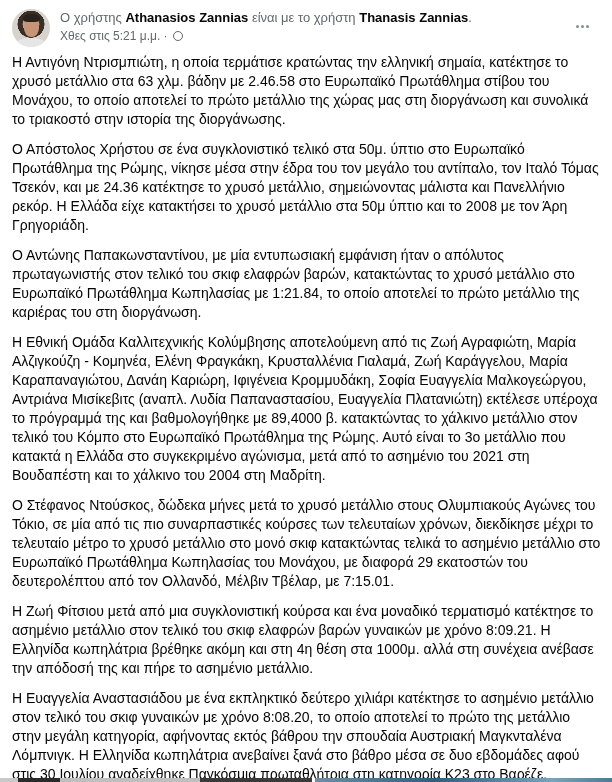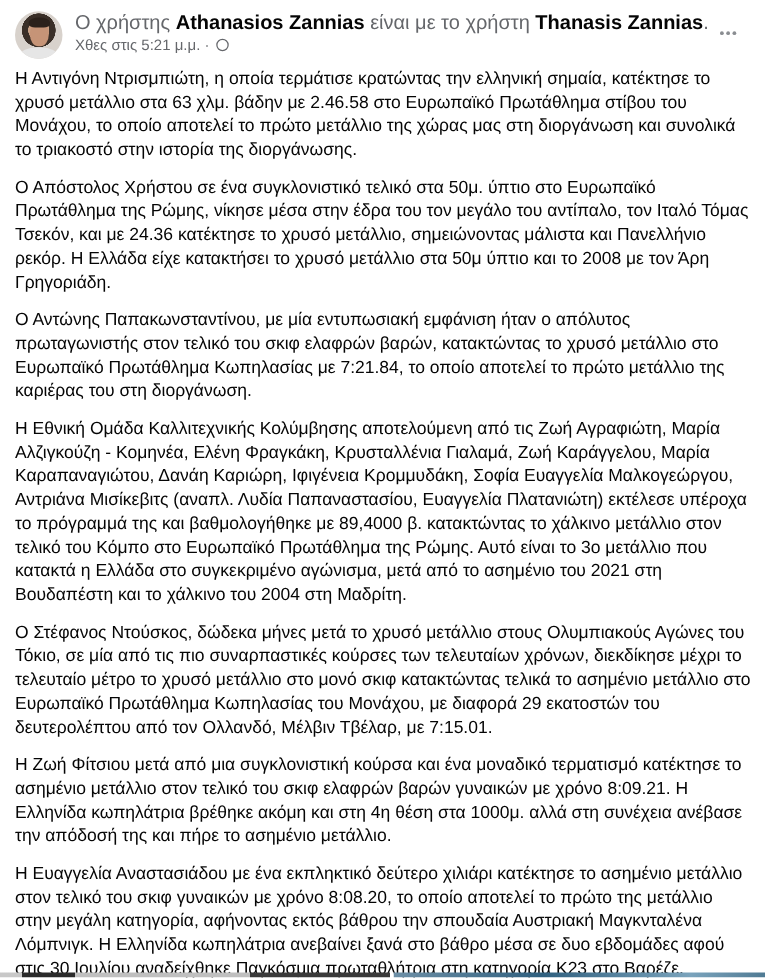--- a/index.html
+++ b/index.html
@@ -8,21 +8,21 @@
   .header { position: absolute; left: 12px; top: 7px; width: 588px; height: 40px; }
   .avatar { position: absolute; left: 0; top: 2px; width: 38px; height: 38px; border-radius: 50%;
             background: radial-gradient(circle at 50% 40%, #c8a085 0 28%, #3a2f28 29% 45%, #d8d2cc 46% 100%);
             overflow: hidden; }
   .avatar .face { position:absolute; left: 12px; top: 8px; width: 15px; height: 20px; border-radius: 45%;
             background: #c69477; }
   .avatar .hair { position:absolute; left: 11px; top: 5px; width: 17px; height: 8px; border-radius: 50% 50% 30% 30%;
             background: #2b211b; }
   .avatar .shirt { position:absolute; left: 4px; top: 29px; width: 30px; height: 14px; border-radius: 45% 45% 0 0;
             background: #e6e6e6; }
-  .title-line { position: absolute; left: 48px; top: 3px; font-size: 16px; color: #65676b; white-space: nowrap; }
+  .title-line { position: absolute; left: 48px; top: 3px; font-size: 13px; color: #65676b; white-space: nowrap; }
   .title-line b { color: #050505; font-weight: bold; }
   .meta-line { position: absolute; left: 48px; top: 22px; font-size: 12px; color: #65676b; white-space: nowrap; }
   .globe { display: inline-block; width: 10px; height: 10px; border: 1.5px solid #65676b; border-radius: 50%;
            vertical-align: -1px; margin-left: 2px; box-sizing: border-box; position: relative; }
   .more { position: absolute; right: 6px; top: 13px; width: 24px; height: 12px; cursor: pointer;
           display: flex; justify-content: center; align-items: center; gap: 2px; }
   .more span { width: 3px; height: 3px; border-radius: 50%; background: #8a8d91; display: block; }
   .content { position: absolute; left: 12px; top: 53px; width: 590px; font-size: 14px; line-height: 19px; color: #050505; }
   .content p { margin: 0 0 11px 0; }
   .media { position: absolute; left: 0; top: 778px; width: 612px; height: 4px; display: flex; }
@@ -48,21 +48,21 @@
   <div class="more">
     <span></span>
     <span></span>
     <span></span>
   </div>
 </div>
 
 <div class="content">
   <p>Η Αντιγόνη Ντρισμπιώτη, η οποία τερμάτισε κρατώντας την ελληνική σημαία, κατέκτησε το χρυσό μετάλλιο στα 63 χλμ. βάδην με 2.46.58 στο Ευρωπαϊκό Πρωτάθλημα στίβου του Μονάχου, το οποίο αποτελεί το πρώτο μετάλλιο της χώρας μας στη διοργάνωση και συνολικά το τριακοστό στην ιστορία της διοργάνωσης.</p>
   <p>Ο Απόστολος Χρήστου σε ένα συγκλονιστικό τελικό στα 50μ. ύπτιο στο Ευρωπαϊκό Πρωτάθλημα της Ρώμης, νίκησε μέσα στην έδρα του τον μεγάλο του αντίπαλο, τον Ιταλό Τόμας Τσεκόν, και με 24.36 κατέκτησε το χρυσό μετάλλιο, σημειώνοντας μάλιστα και Πανελλήνιο ρεκόρ. Η Ελλάδα είχε κατακτήσει το χρυσό μετάλλιο στα 50μ ύπτιο και το 2008 με τον Άρη Γρηγοριάδη.</p>
-  <p>Ο Αντώνης Παπακωνσταντίνου, με μία εντυπωσιακή εμφάνιση ήταν ο απόλυτος πρωταγωνιστής στον τελικό του σκιφ ελαφρών βαρών, κατακτώντας το χρυσό μετάλλιο στο Ευρωπαϊκό Πρωτάθλημα Κωπηλασίας με 7:21.84, το οποίο αποτελεί το πρώτο μετάλλιο της καριέρας του στη διοργάνωση.</p>
+  <p>Ο Αντώνης Παπακωνσταντίνου, με μία εντυπωσιακή εμφάνιση ήταν ο απόλυτος πρωταγωνιστής στον τελικό του σκιφ ελαφρών βαρών, κατακτώντας το χρυσό μετάλλιο στο Ευρωπαϊκό Πρωτάθλημα Κωπηλασίας με 1:21.84, το οποίο αποτελεί το πρώτο μετάλλιο της καριέρας του στη διοργάνωση.</p>
   <p>Η Εθνική Ομάδα Καλλιτεχνικής Κολύμβησης αποτελούμενη από τις Ζωή Αγραφιώτη, Μαρία Αλζιγκούζη - Κομηνέα, Ελένη Φραγκάκη, Κρυσταλλένια Γιαλαμά, Ζωή Καράγγελου, Μαρία Καραπαναγιώτου, Δανάη Καριώρη, Ιφιγένεια Κρομμυδάκη, Σοφία Ευαγγελία Μαλκογεώργου, Αντριάνα Μισίκεβιτς (αναπλ. Λυδία Παπαναστασίου, Ευαγγελία Πλατανιώτη) εκτέλεσε υπέροχα το πρόγραμμά της και βαθμολογήθηκε με 89,4000 β. κατακτώντας το χάλκινο μετάλλιο στον τελικό του Κόμπο στο Ευρωπαϊκό Πρωτάθλημα της Ρώμης. Αυτό είναι το 3ο μετάλλιο που κατακτά η Ελλάδα στο συγκεκριμένο αγώνισμα, μετά από το ασημένιο του 2021 στη Βουδαπέστη και το χάλκινο του 2004 στη Μαδρίτη.</p>
   <p>Ο Στέφανος Ντούσκος, δώδεκα μήνες μετά το χρυσό μετάλλιο στους Ολυμπιακούς Αγώνες του Τόκιο, σε μία από τις πιο συναρπαστικές κούρσες των τελευταίων χρόνων, διεκδίκησε μέχρι το τελευταίο μέτρο το χρυσό μετάλλιο στο μονό σκιφ κατακτώντας τελικά το ασημένιο μετάλλιο στο Ευρωπαϊκό Πρωτάθλημα Κωπηλασίας του Μονάχου, με διαφορά 29 εκατοστών του δευτερολέπτου από τον Ολλανδό, Μέλβιν Τβέλαρ, με 7:15.01.</p>
   <p>Η Ζωή Φίτσιου μετά από μια συγκλονιστική κούρσα και ένα μοναδικό τερματισμό κατέκτησε το ασημένιο μετάλλιο στον τελικό του σκιφ ελαφρών βαρών γυναικών με χρόνο 8:09.21. Η Ελληνίδα κωπηλάτρια βρέθηκε ακόμη και στη 4η θέση στα 1000μ. αλλά στη συνέχεια ανέβασε την απόδοσή της και πήρε το ασημένιο μετάλλιο.</p>
   <p>Η Ευαγγελία Αναστασιάδου με ένα εκπληκτικό δεύτερο χιλιάρι κατέκτησε το ασημένιο μετάλλιο στον τελικό του σκιφ γυναικών με χρόνο 8:08.20, το οποίο αποτελεί το πρώτο της μετάλλιο στην μεγάλη κατηγορία, αφήνοντας εκτός βάθρου την σπουδαία Αυστριακή Μαγκνταλένα Λόμπνιγκ. Η Ελληνίδα κωπηλάτρια ανεβαίνει ξανά στο βάθρο μέσα σε δυο εβδομάδες αφού στις 30 Ιουλίου αναδείχθηκε Παγκόσμια πρωταθλήτρια στη κατηγορία Κ23 στο Βαρέζε.</p>
 
 </div>
 
 <div class="media">
   <div class="m1"></div>
   <div class="gap"></div>

